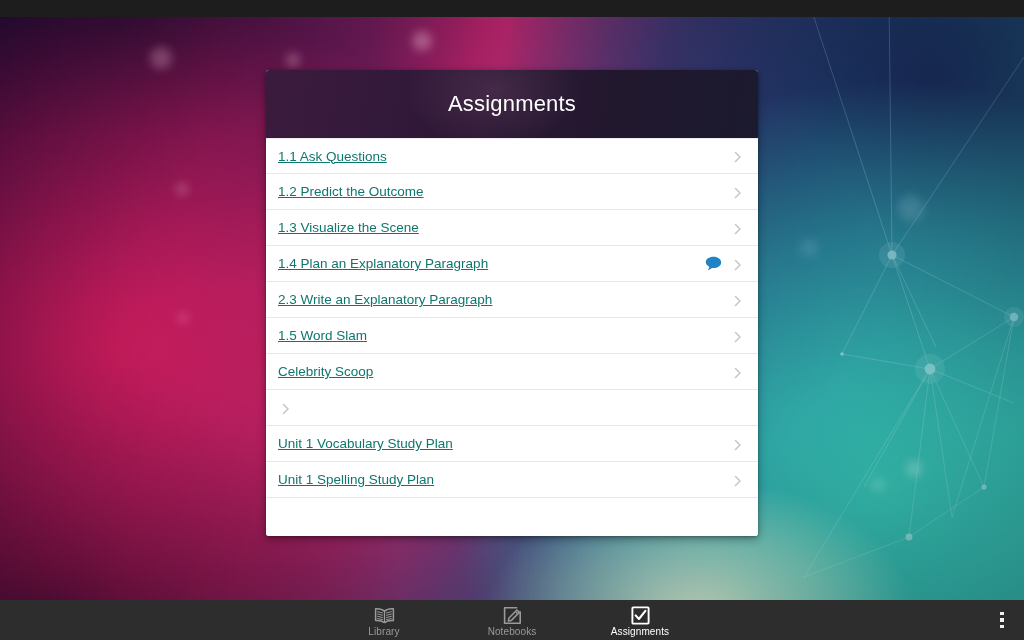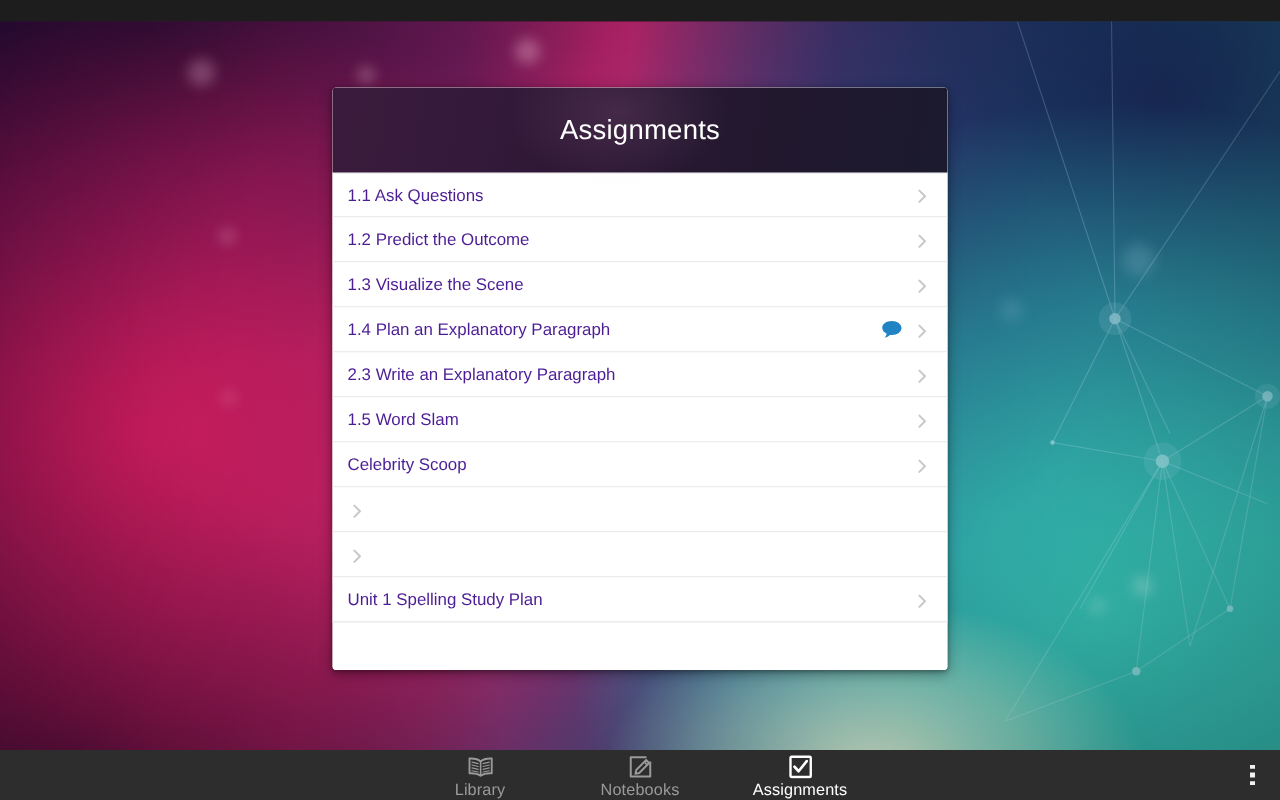--- a/index.html
+++ b/index.html
@@ -101,24 +101,25 @@
     display:flex; align-items:center;
     padding:0 14px 0 12px;
     border-bottom:1px solid #e6e6e6;
     background:#fff;
     cursor:pointer;
   }
   .row:first-child { border-top:1px solid #ececec; }
   .row-label {
     flex:1 1 auto;
     font-size:13.5px;
-    color:#4c1d95;
+    color:#0f766e;
     white-space:nowrap;
     overflow:hidden;
     text-overflow:ellipsis;
+    text-decoration:underline;
   }
   .row-badge { flex:0 0 auto; margin-right:8px; display:flex; align-items:center; }
   .chev { flex:0 0 auto; width:12px; height:12px; margin-left:2px; }
   .chev svg { display:block; }
 
   
   .navbar {
     position:absolute; left:0; bottom:0;
     width:1024px; height:40px;
     background:#2d2d2d;
@@ -126,21 +127,21 @@
   }
   .tabs { display:flex; align-items:flex-start; gap:52px; }
   .tab {
     width:76px;
     display:flex; flex-direction:column; align-items:center;
     cursor:pointer;
     padding-top:2px;
   }
   .tab-icon { height:20px; display:flex; align-items:center; justify-content:center; }
   .tab-label {
-    font-size:13px;
+    font-size:10px;
     margin-top:1px;
     letter-spacing:.1px;
     color:#9a9a9a;
   }
   .tab.active .tab-label { color:#ffffff; }
   .overflow {
     position:absolute; right:9px; top:50%;
     transform:translateY(-50%);
     width:26px; height:32px;
     display:flex; flex-direction:column;
@@ -277,20 +278,21 @@
           </div>
         </div>
         <div class="row">
           <div class="chev">
             <svg width="12" height="14" viewBox="0 0 12 14">
               <path d="M3.5 2.5 L8 7 L3.5 11.5" fill="none" stroke="#c8c8c8" stroke-width="1.6" stroke-linecap="round" stroke-linejoin="round"></path>
             </svg>
           </div>
         </div>
         <div class="row">
+          <div class="row-label">Unit 1 Vocabulary Study Plan</div>
           <div class="chev">
             <svg width="12" height="14" viewBox="0 0 12 14">
               <path d="M3.5 2.5 L8 7 L3.5 11.5" fill="none" stroke="#c8c8c8" stroke-width="1.6" stroke-linecap="round" stroke-linejoin="round"></path>
             </svg>
           </div>
         </div>
         <div class="row">
           <div class="row-label">Unit 1 Spelling Study Plan</div>
           <div class="chev">
             <svg width="12" height="14" viewBox="0 0 12 14">

